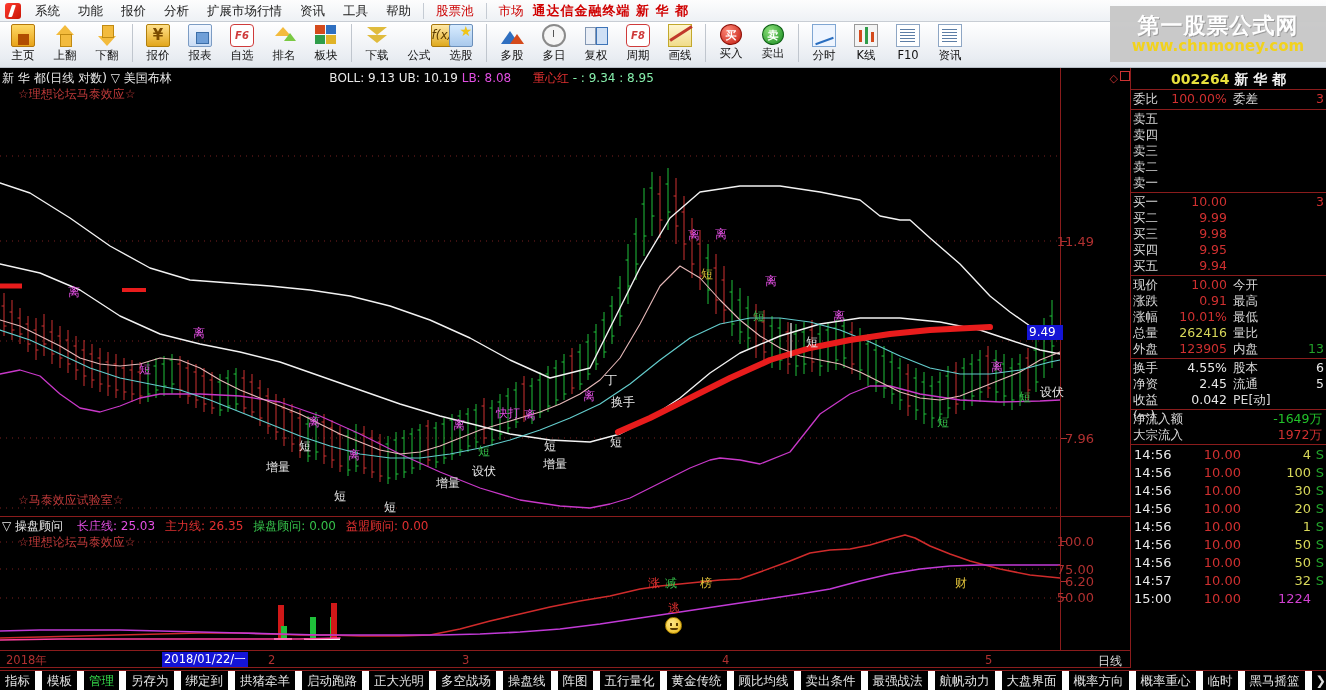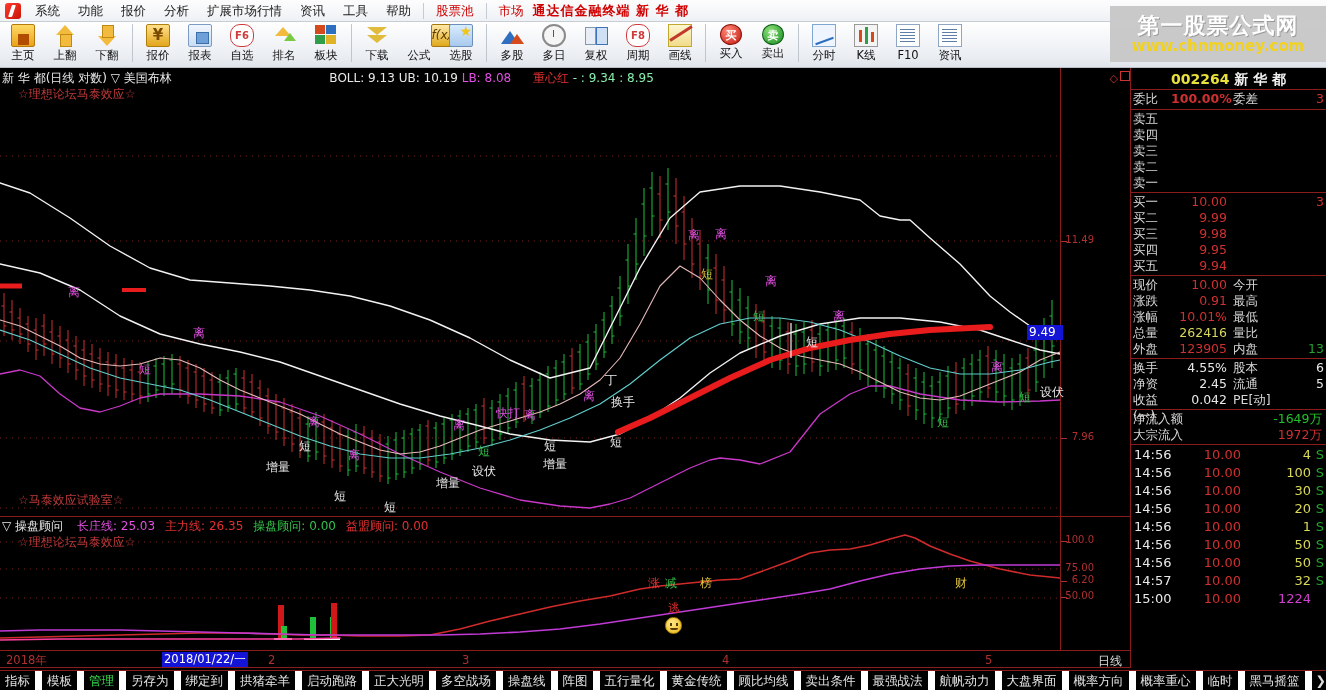--- a/index.html
+++ b/index.html
@@ -65,21 +65,21 @@
   .ic-home{background:linear-gradient(#ffd966,#e8a319);border:1px solid #b5790c;border-radius:2px;}
   .ic-home:after{content:"";position:absolute;left:6px;top:9px;width:11px;height:11px;background:#b04d00;}
   .ic-up, .ic-down{background:transparent;}
   .ic-up:before{content:"";position:absolute;left:3px;top:1px;width:0;height:0;border-left:9px solid transparent;border-right:9px solid transparent;border-bottom:10px solid #f3bb3d;}
   .ic-up:after{content:"";position:absolute;left:7px;top:10px;width:10px;height:11px;background:#f3bb3d;border:1px solid #c08a12;}
   .ic-down:before{content:"";position:absolute;left:3px;top:12px;width:0;height:0;border-left:9px solid transparent;border-right:9px solid transparent;border-top:10px solid #f3bb3d;}
   .ic-down:after{content:"";position:absolute;left:7px;top:1px;width:10px;height:11px;background:#f3bb3d;border:1px solid #c08a12;}
   .ic-yen{background:linear-gradient(#ffe08a,#e2a61c);border:1px solid #b07f0d;border-radius:2px;color:#7a4a00;font-weight:bold;font-size:15px;text-align:center;line-height:21px;}
   .ic-rep{background:linear-gradient(#f2f7ff,#c9dcf5);border:1px solid #7c9cc4;border-radius:2px;}
   .ic-rep:after{content:"";position:absolute;right:2px;bottom:2px;width:11px;height:10px;background:#6f9fd8;border:1px solid #3c6ea8;}
-  .ic-f6,.ic-f8{background:#fff;border:1px solid #cf3b3b;border-radius:10px;color:#cf3b3b;font-size:10px;text-align:center;line-height:21px;font-weight:bold;}
+  .ic-f6,.ic-f8{background:#fff;border:1px solid #cf3b3b;border-radius:4px;color:#cf3b3b;font-size:10px;text-align:center;line-height:21px;font-weight:bold;font-style:italic;}
   .ic-rank{background:transparent;}
   .ic-rank:before{content:"";position:absolute;left:3px;top:3px;width:0;height:0;border-left:8px solid transparent;border-right:8px solid transparent;border-bottom:9px solid #f3bb3d;}
   .ic-rank:after{content:"";position:absolute;left:12px;top:9px;width:0;height:0;border-left:6px solid transparent;border-right:6px solid transparent;border-bottom:8px solid #7ac943;}
   .ic-block{background:transparent;}
   .ic-block span{position:absolute;width:10px;height:9px;}
   .ic-dl{background:transparent;}
   .ic-dl:before{content:"";position:absolute;left:2px;top:3px;width:0;height:0;border-left:10px solid transparent;border-right:10px solid transparent;border-top:8px solid #e0bb3c;}
   .ic-dl:after{content:"";position:absolute;left:2px;top:11px;width:0;height:0;border-left:10px solid transparent;border-right:10px solid transparent;border-top:8px solid #e0bb3c;}
   .ic-fx{background:linear-gradient(#ffe9a8,#dfa91d);border:1px solid #a8780d;border-radius:2px;color:#5a3b00;font-style:italic;font-size:12px;text-align:left;line-height:21px;margin-left:47px;}
   .ic-pick{background:linear-gradient(#d8ecff,#a9c9ec);border:1px solid #6b8fba;border-radius:2px;}
@@ -118,21 +118,21 @@
   .panel-main{ position:absolute; left:0; top:0; width:1130px; height:448px; }
   .panel-sub{ position:absolute; left:0; top:448px; width:1130px; height:134px; border-top:1px solid #8a1c1c;}
   .axis-col{ position:absolute; left:1060px; top:0; width:70px; height:582px; border-left:1px solid #8a1c1c;}
   .dateaxis{ position:absolute; left:0; top:582px; width:1130px; height:18px; border-top:1px solid #8a1c1c; border-bottom:1px solid #8a1c1c;text-decoration:underline;}
 
   .hdr-line{ position:absolute; left:2px; top:2px; font-size:12px; white-space:nowrap;}
   .hdr-line2{ position:absolute; left:18px; top:18px; font-size:12px; color:#c03a3a; white-space:nowrap;}
   .c-w{color:#e8e8e8;} .c-r{color:#e03030;} .c-m{color:#e24fe2;}
   .c-cy{color:#86efac;}
 
-  .axis-lab{ position:absolute; right:36px; font-size:10px; color:#b03030; }
+  .axis-lab{ position:absolute; right:36px; font-size:13px; color:#b03030; }
   .axis-tick{ position:absolute; left:0px; width:6px; height:1px; background:#b03030;}
   .cursor-price{
     position:absolute; left:-34px; width:36px; height:15px; background:#1414d6;
     color:#ffffff; font-size:12px; line-height:15px; text-align:left; padding-left:2px;
   }
 
   .marker{ position:absolute; font-size:12px; white-space:nowrap; line-height:12px;}
 
   .dlabel{ position:absolute; font-size:11.5px; color:#b03030; top:2px;}
   .dsel{ position:absolute; top:1px; background:#1414d6; color:#fff; font-size:11.5px; padding:0 2px; line-height:15px;}
@@ -856,21 +856,21 @@
     </div>
   </div>
 
   <div class="quote">
     <div class="q-title">
       <span class="code">002264</span>
       <span style="color:#f0f0f0;">新 华 都</span>
     </div>
     <div class="q-row" style="height:18px;line-height:18px;">
       <span class="k">委比</span>
-      <span class="v" style="color:#d03030;font-weight:bold;">100.00%</span>
+      <span class="v" style="color:#d03030;font-weight:normal;text-align:center;">100.00%</span>
       <span class="k2">委差</span>
       <span class="v2" style="color:#d03030;">3</span>
     </div>
     <div class="q-sep"></div>
     <div id="asks-rows">
         <div class="q-row">
           <span class="k">卖五</span>
           <span class="v" style="color: rgb(34, 162, 42);"></span>
           <span class="k2"></span>
           <span class="v2" style="color: rgb(208, 48, 48);"></span>

